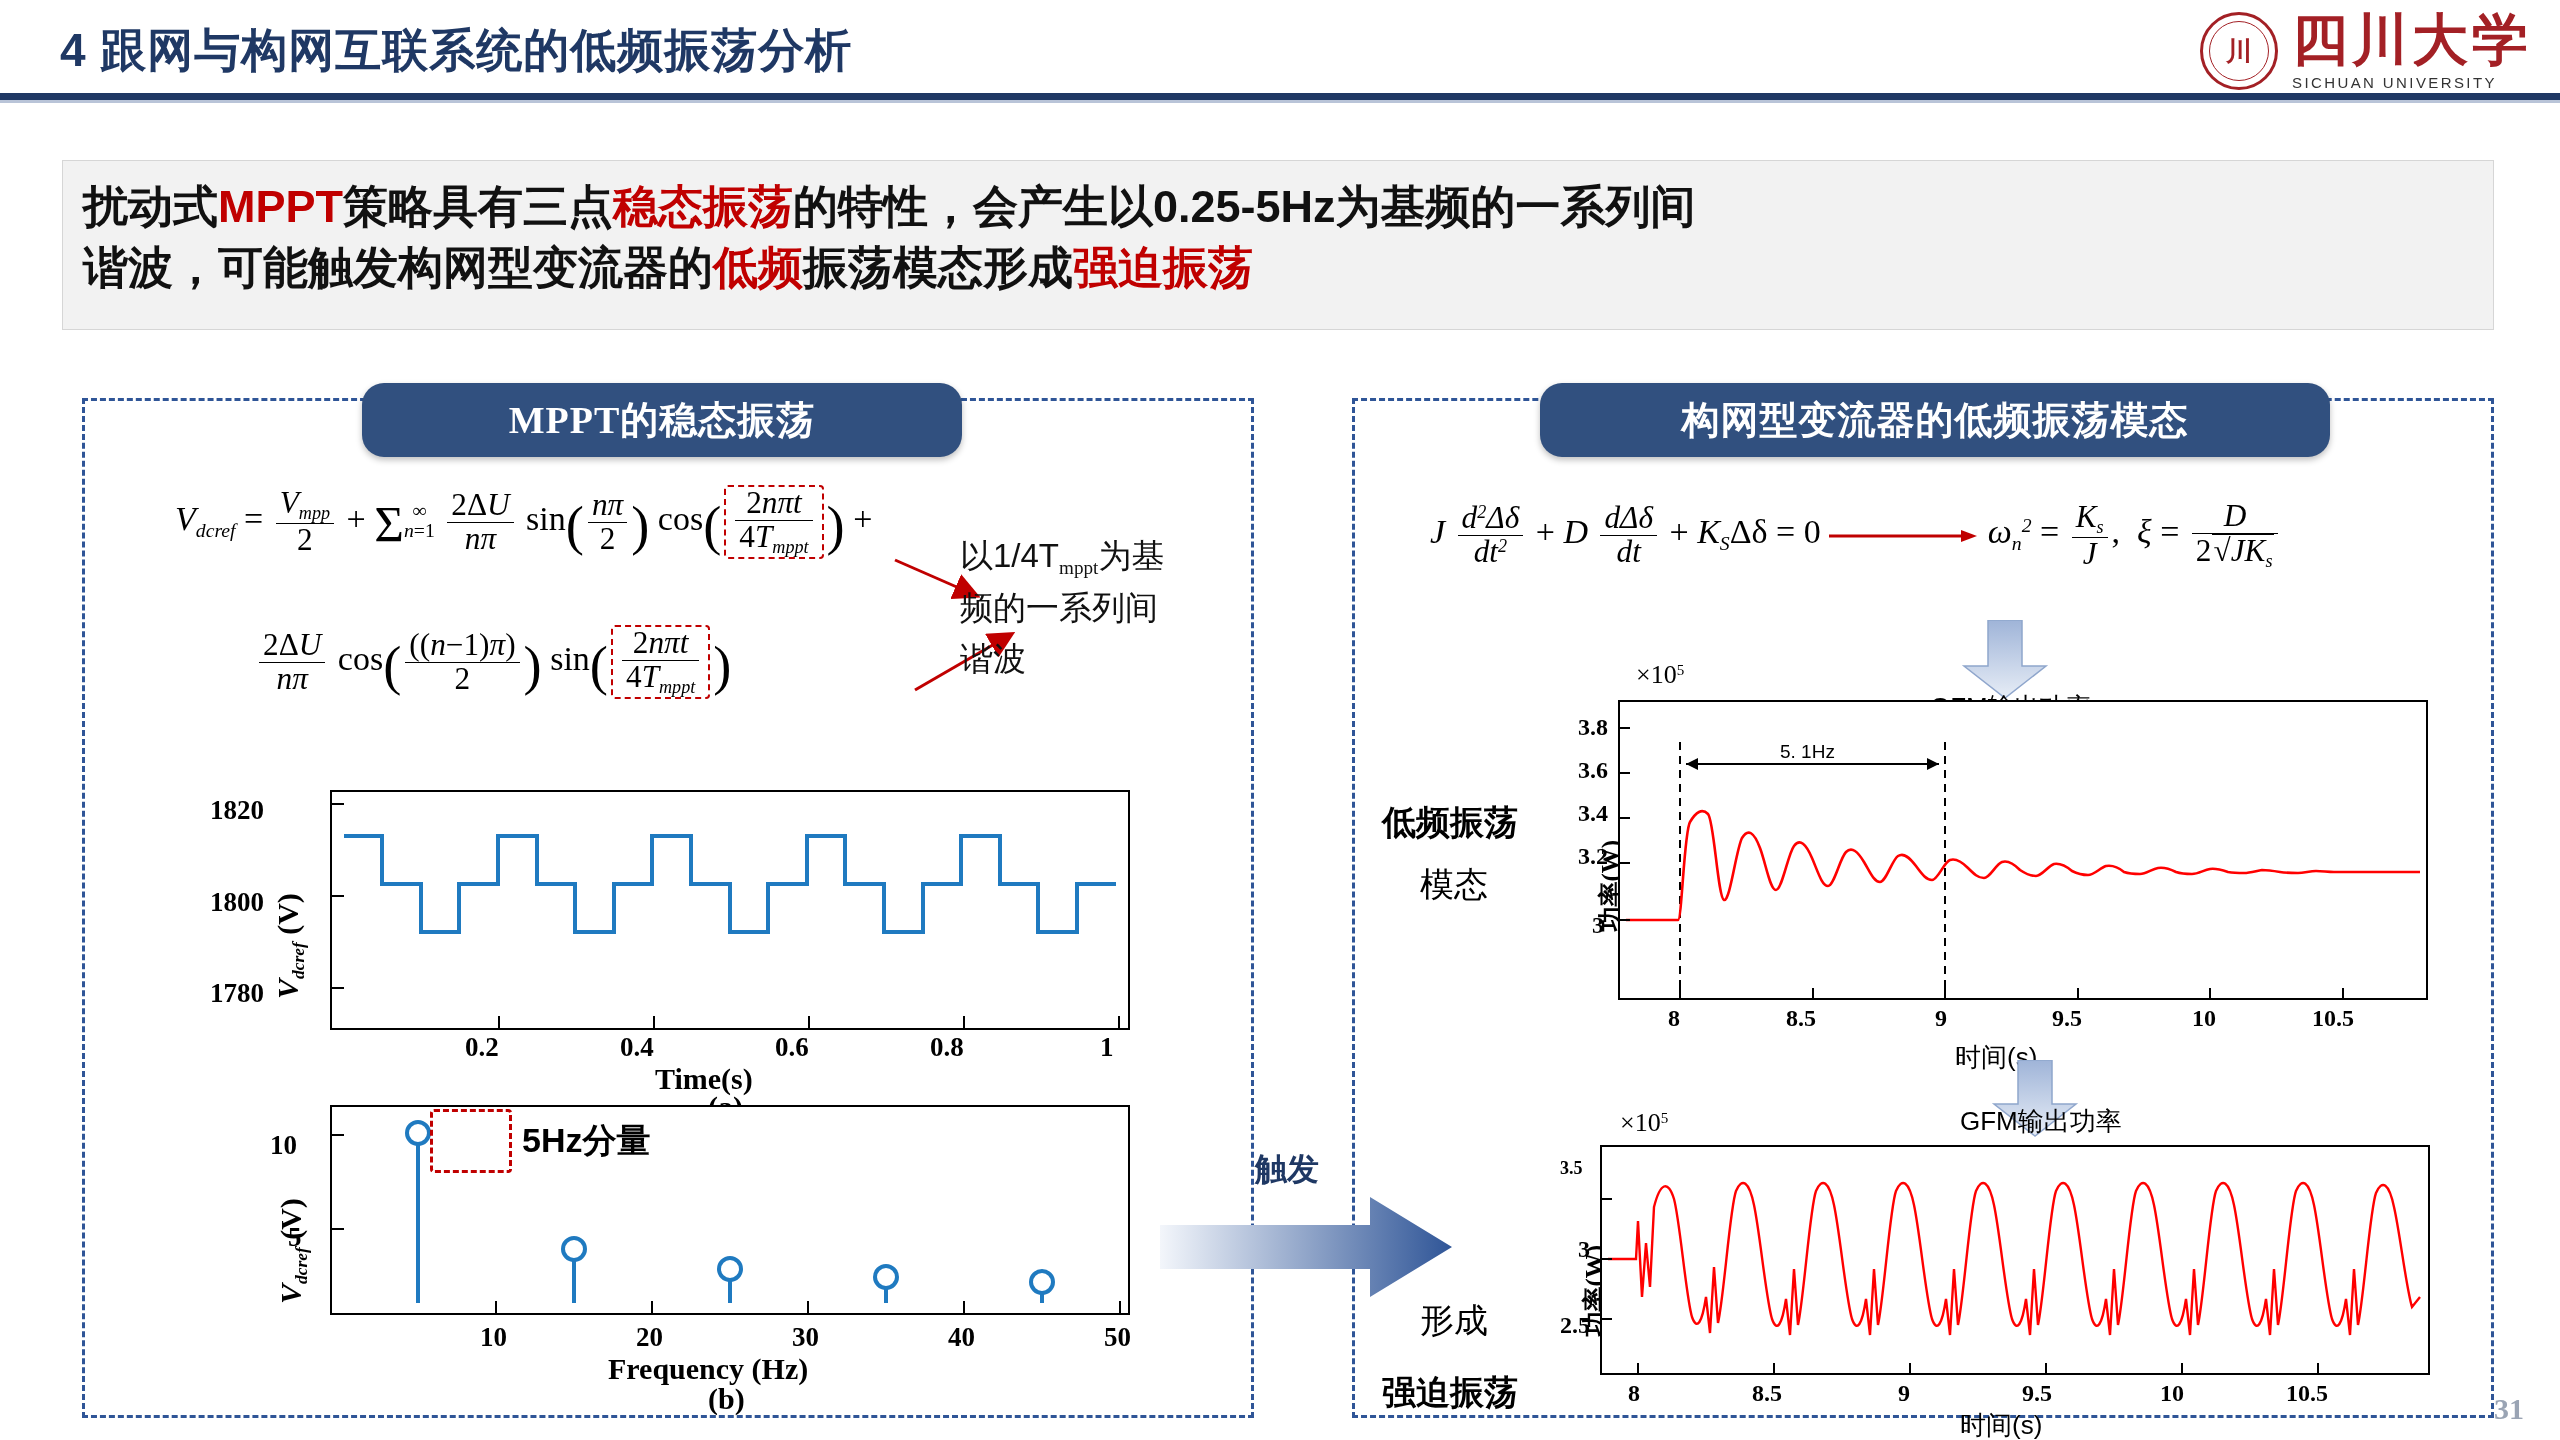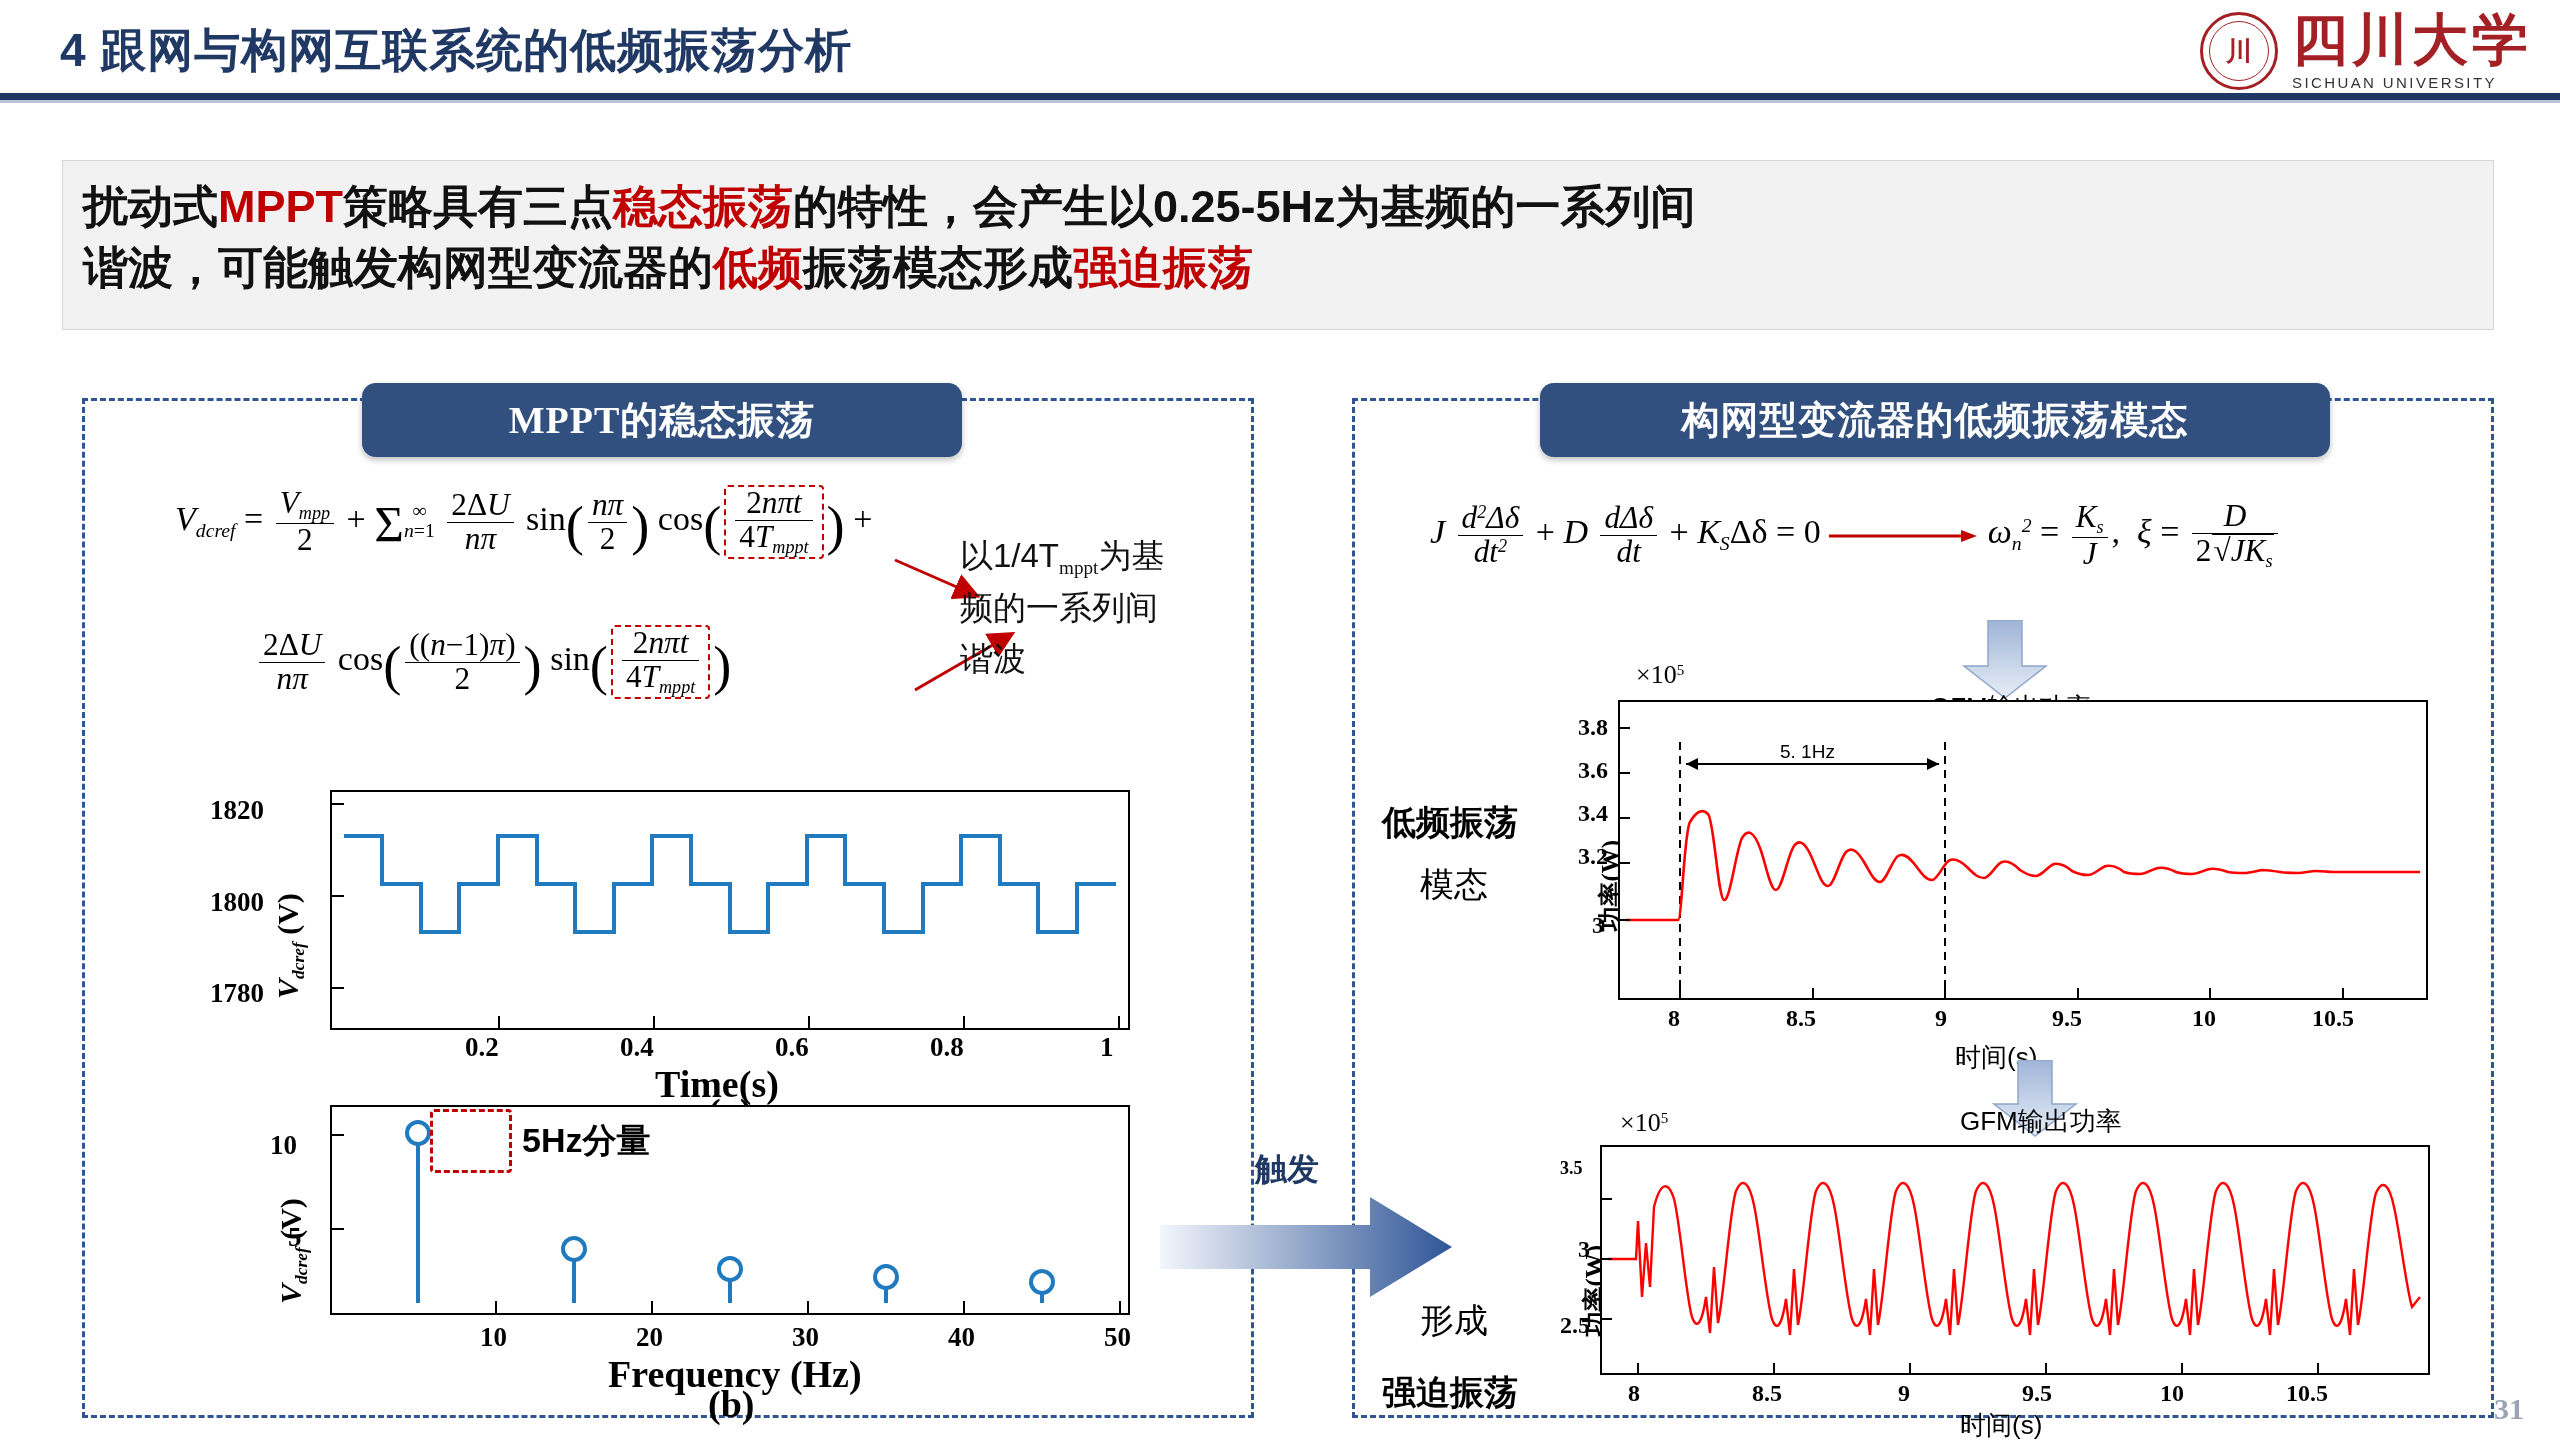--- a/index.html
+++ b/index.html
@@ -62,21 +62,21 @@
   }
   .hl-red{color:#c00000;}
   
   .panel{
     position:absolute;border:3px dashed #2f5597;box-sizing:border-box;
     background:#ffffff;
   }
   #panel-left{left:82px;top:398px;width:1172px;height:1020px;}
   #panel-right{left:1352px;top:398px;width:1142px;height:1020px;}
   .panel-badge{
-    position:absolute;height:74px;border-radius:14px;background:#31507f;
+    position:absolute;height:74px;border-radius:22px;background:#31507f;
     color:#fff;font-weight:bold;display:flex;align-items:center;
     justify-content:center;font-size:38px;letter-spacing:1px;
     box-shadow:0 3px 6px rgba(0,0,0,.25);
   }
   #badge-left{left:362px;top:383px;width:600px;
     font-family:"Liberation Serif", serif;}
   #badge-right{left:1540px;top:383px;width:790px;}
   
   .formula{
     font-family:"Liberation Serif", serif;color:#000;
@@ -112,21 +112,21 @@
     position:absolute;left:330px;top:790px;width:800px;height:240px;
     border:2px solid #000;box-sizing:border-box;background:#fff;
   }
   .ylab-rot{
     position:absolute;transform:rotate(-90deg);transform-origin:50% 50%;
     font-family:"Liberation Serif", serif;font-weight:bold;white-space:nowrap;
   }
   .tick-lbl{position:absolute;font-family:"Liberation Serif", serif;
     font-weight:bold;font-size:27px;color:#000;}
   .axis-name{position:absolute;font-family:"Liberation Serif", serif;
-    font-weight:bold;font-size:38px;color:#000;}
+    font-weight:bold;font-size:30px;color:#000;}
   
   #chart-b{
     position:absolute;left:330px;top:1105px;width:800px;height:210px;
     border:2px solid #000;box-sizing:border-box;background:#fff;
   }
   #tag-5hz{
     position:absolute;left:430px;top:1110px;width:225px;height:62px;
     display:flex;align-items:center;
   }
   #tag-5hz .box{

